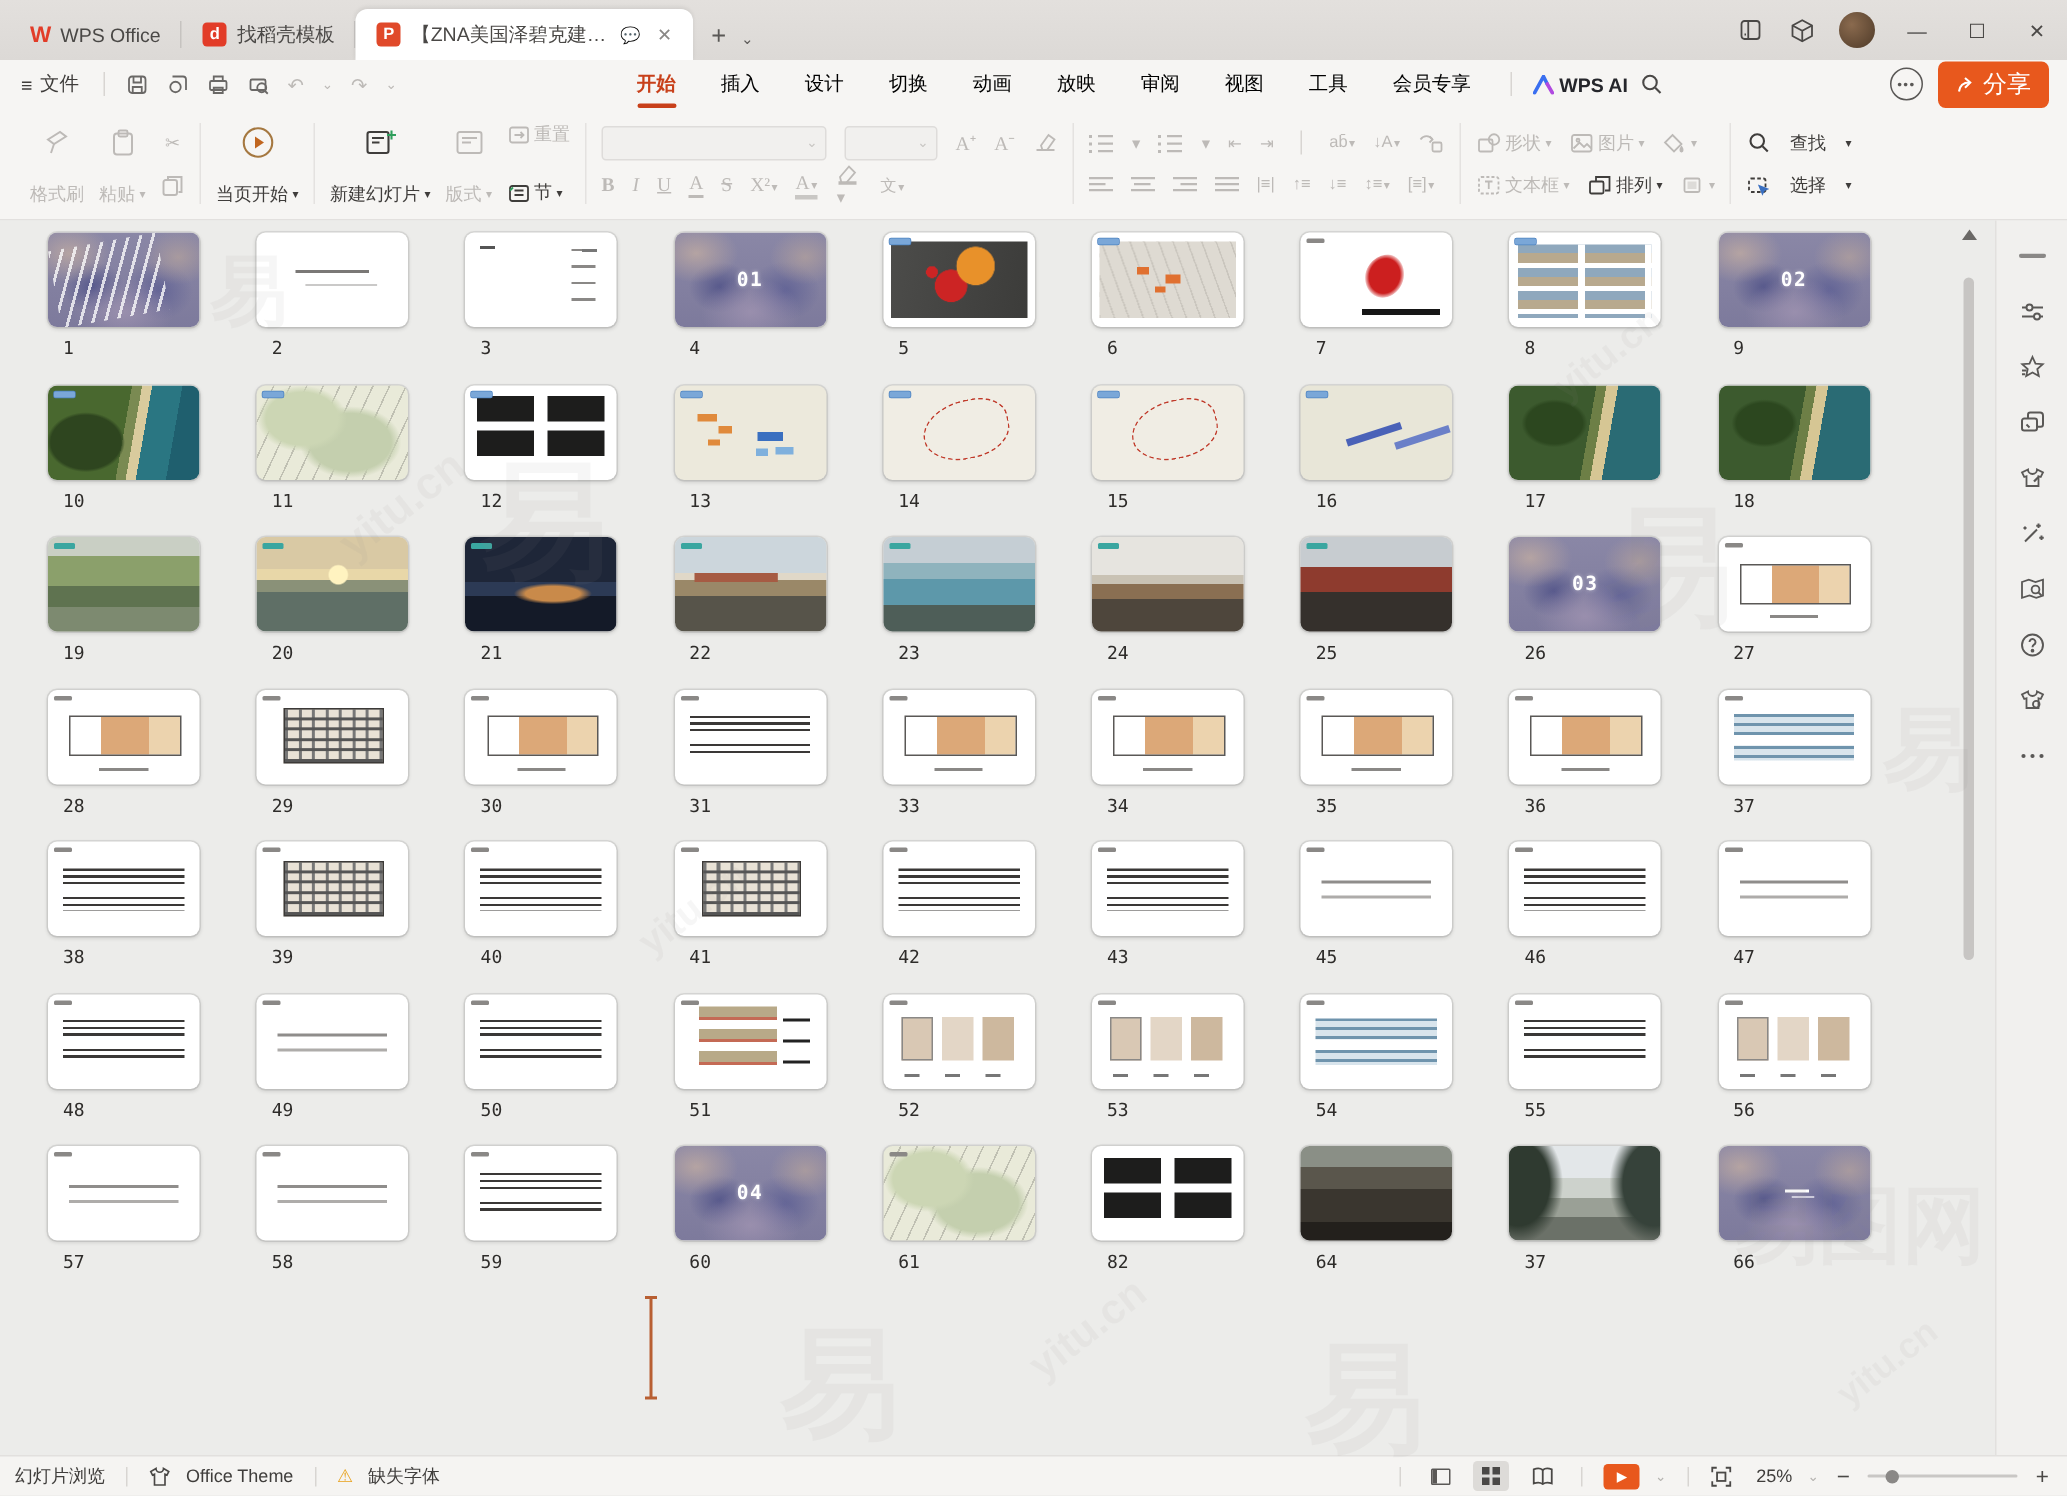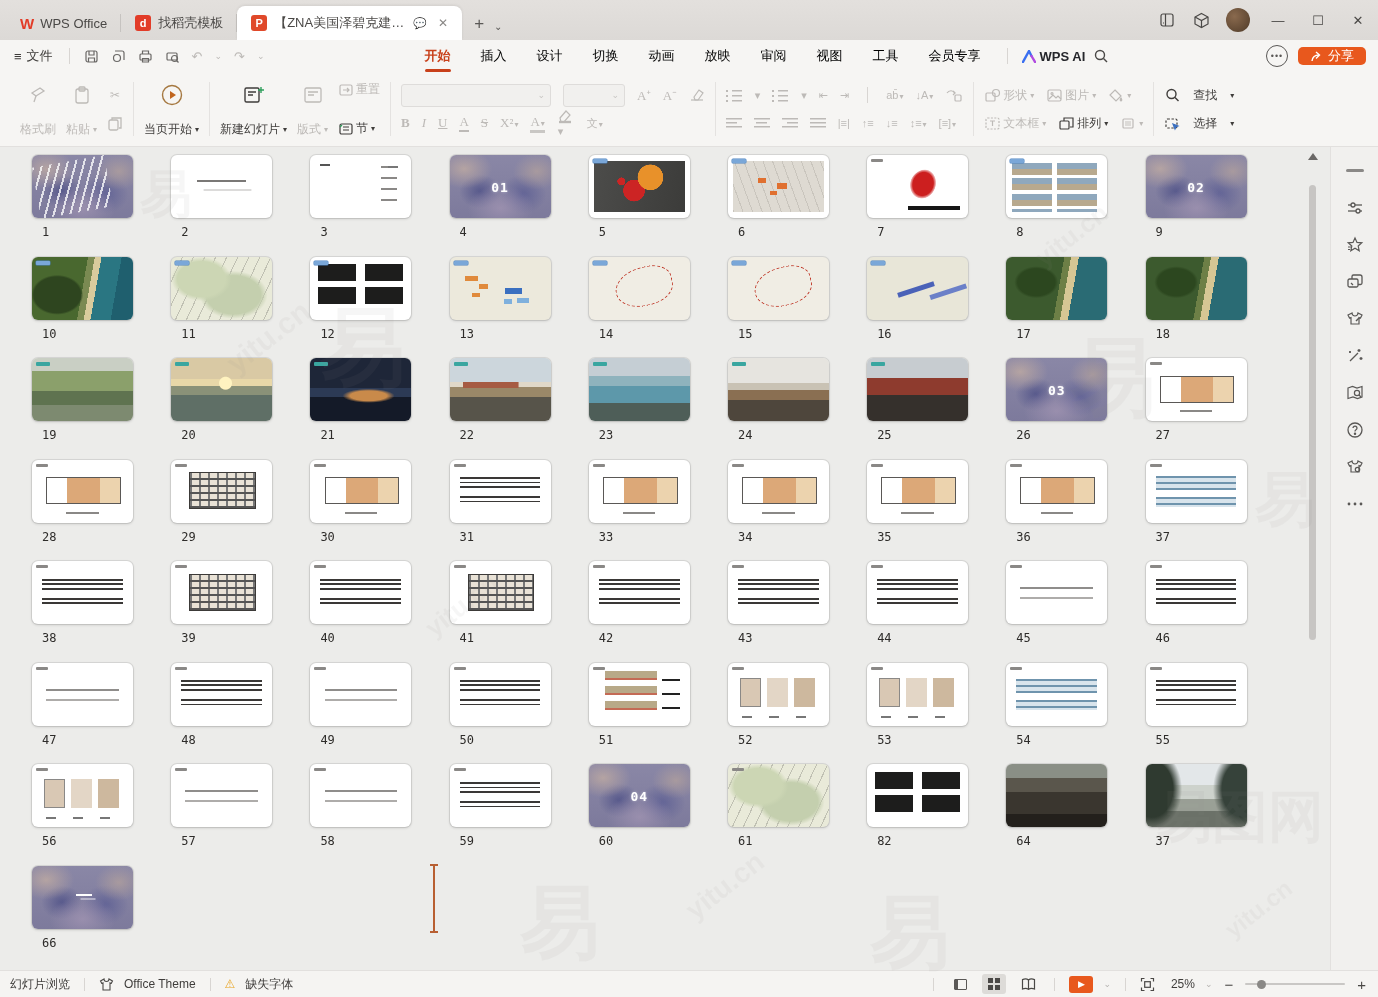--- a/index.html
+++ b/index.html
@@ -36,21 +36,21 @@
   .qbar .dis{color:#c5c3c0}
   .mchev{font-size:9px;color:#b5b3b0}
   .menu-items{display:flex;align-items:center;gap:26px;margin-left:150px}
   .menu-item{color:#000000;padding:5px 2px;position:relative;white-space:nowrap}
   .menu-item.active{color:#c8401a;font-weight:bold}
   .menu-item.active:after{content:"";position:absolute;left:2px;right:2px;bottom:-2px;height:3px;border-radius:2px;background:#c8401a}
   .ai-zone{display:flex;align-items:center;gap:8px;margin-left:18px}
   .ai-logo{font-weight:bold;color:#25262b;font-size:13px;display:flex;align-items:center;gap:4px}
   .menu-right{margin-left:auto;display:flex;align-items:center;gap:10px;padding-right:12px}
   .robot-ico{width:22px;height:22px;border:1.4px solid #5a5856;border-radius:50%;display:flex;align-items:center;justify-content:center;color:#5a5856;font-size:9px;letter-spacing:1px}
-  .share-btn{background:#e8581d;color:#fff;border-radius:5px;height:18px;display:flex;align-items:center;gap:5px;padding:0 12px;font-size:13px}
+  .share-btn{background:#e8581d;color:#fff;border-radius:5px;height:31px;display:flex;align-items:center;gap:5px;padding:0 12px;font-size:16px}
 
   
   .ribbon{position:absolute;top:72px;left:0;right:0;height:75px;background:#f6f5f3;border-bottom:1px solid #e2e0de;display:flex;align-items:stretch;padding:6px 4px 6px 10px}
   .rgroup{display:flex;align-items:stretch;gap:10px;padding:0 10px}
   .rdiv{width:1px;background:#e4e2e0;margin:4px 0}
   .rcol{display:flex;flex-direction:column;align-items:center;justify-content:space-between;padding:2px 0}
   .rcol .ricon{height:30px;display:flex;align-items:center;justify-content:center}
   .rlabel{font-size:12px;white-space:nowrap;display:flex;align-items:center;gap:2px}
   .dis{color:#bdbab7!important}
   .en{color:#3f3d3b}
@@ -780,26 +780,20 @@
           </div>
           <div class="snum">42</div>
         </div>
         <div class="cell">
           <div class="thumb t-elev">
             <i class="tag tag-dark"></i>
           </div>
           <div class="snum">43</div>
         </div>
         <div class="cell">
-          <div class="thumb t-elev">
-            <i class="tag tag-dark"></i>
-          </div>
-          <div class="snum">44</div>
-        </div>
-        <div class="cell">
           <div class="thumb t-minimal">
             <i class="tag tag-dark"></i>
           </div>
           <div class="snum">45</div>
         </div>
         <div class="cell">
           <div class="thumb t-elev">
             <i class="tag tag-dark"></i>
           </div>
           <div class="snum">46</div>

